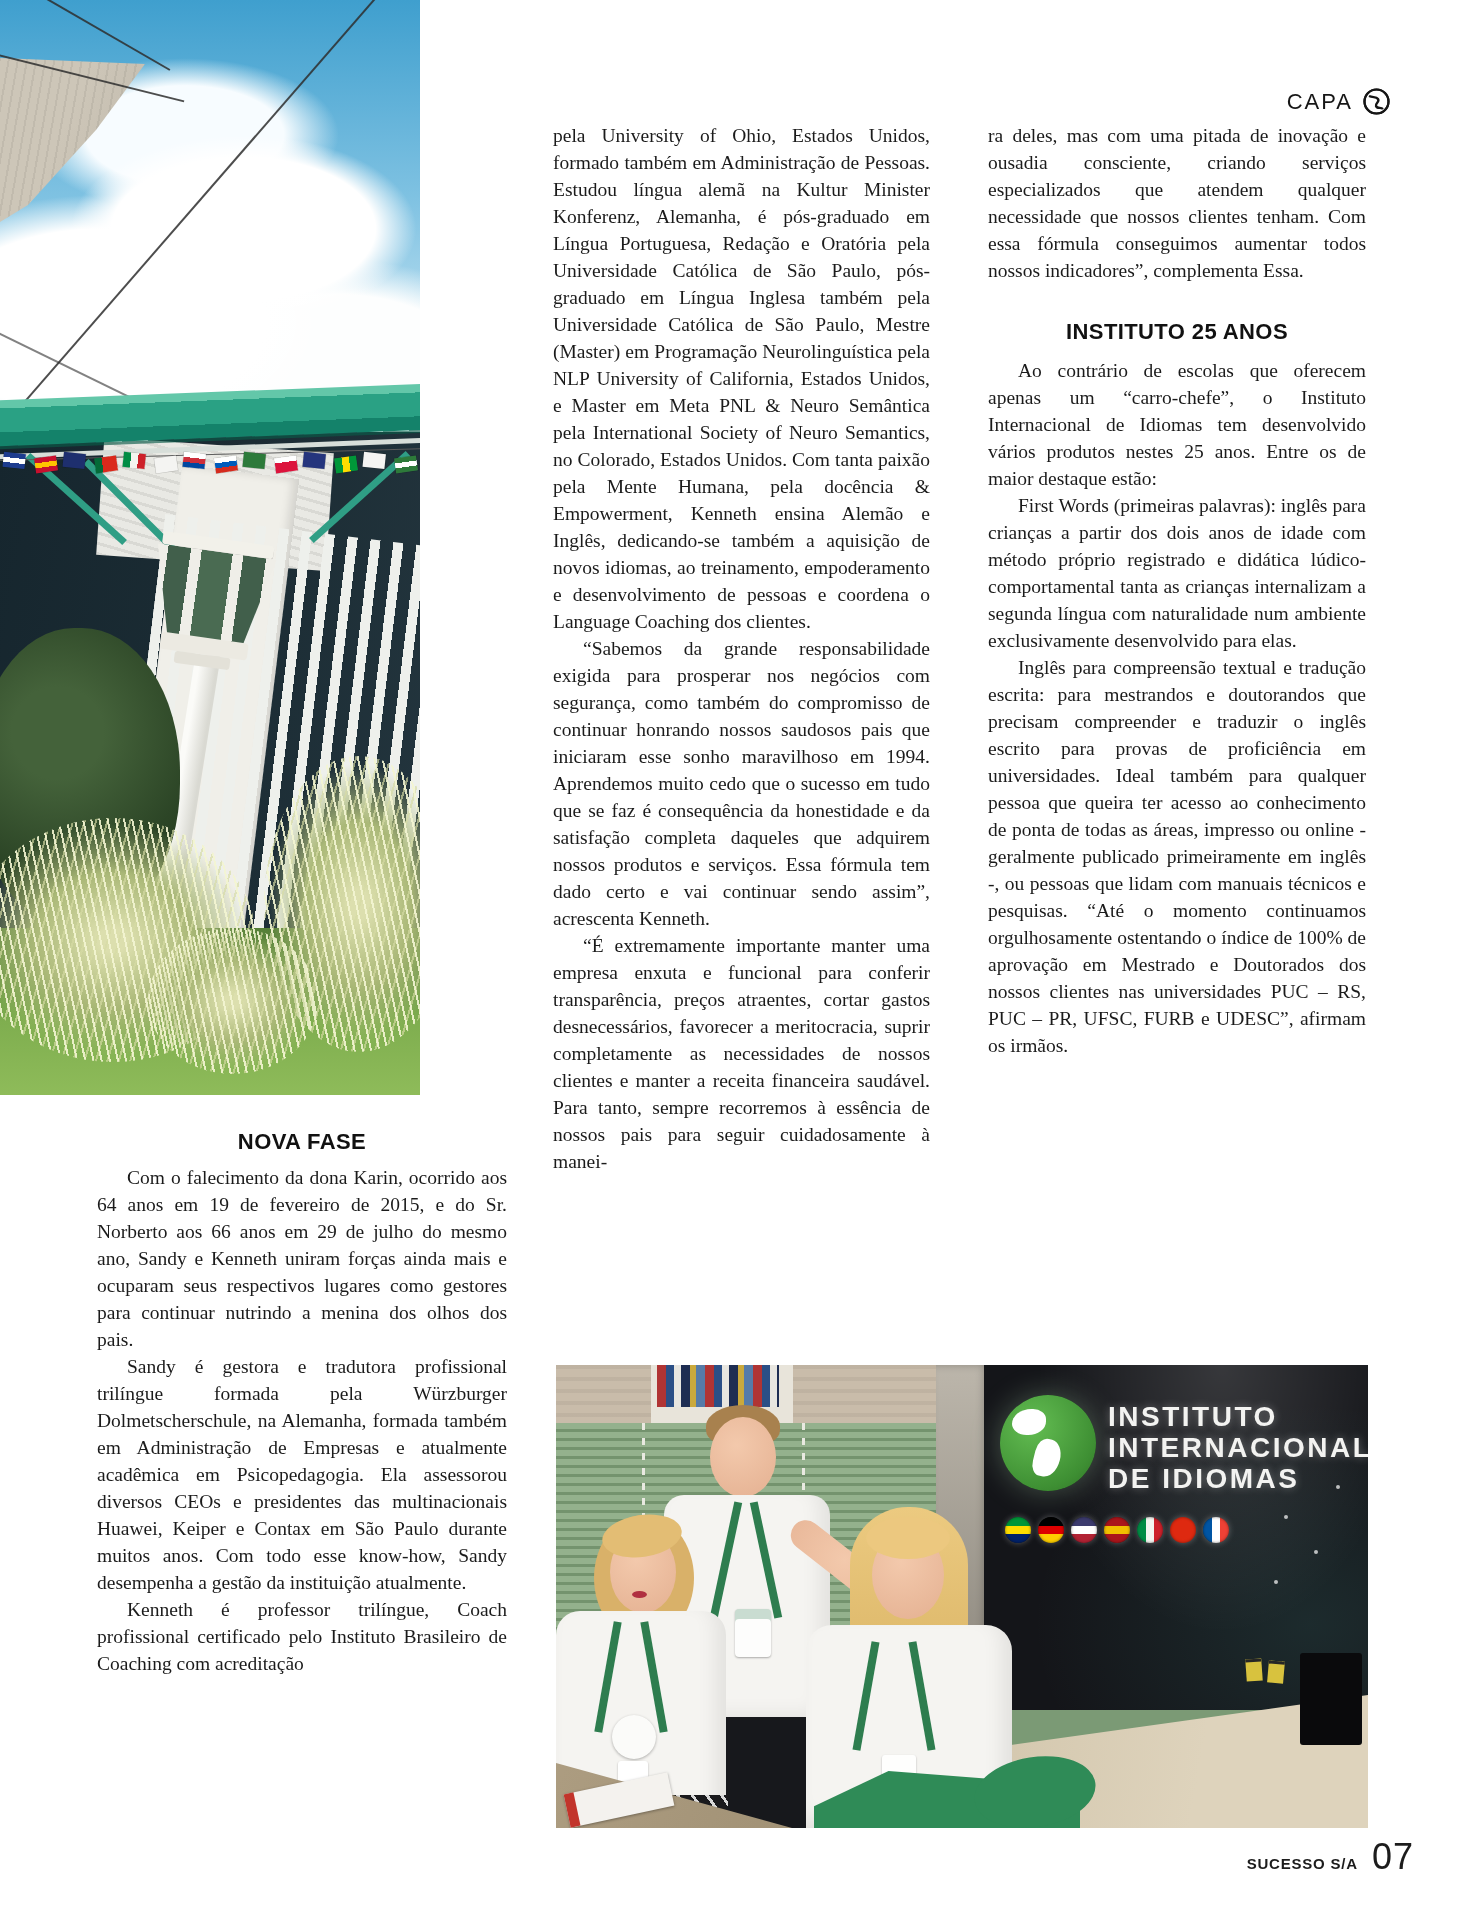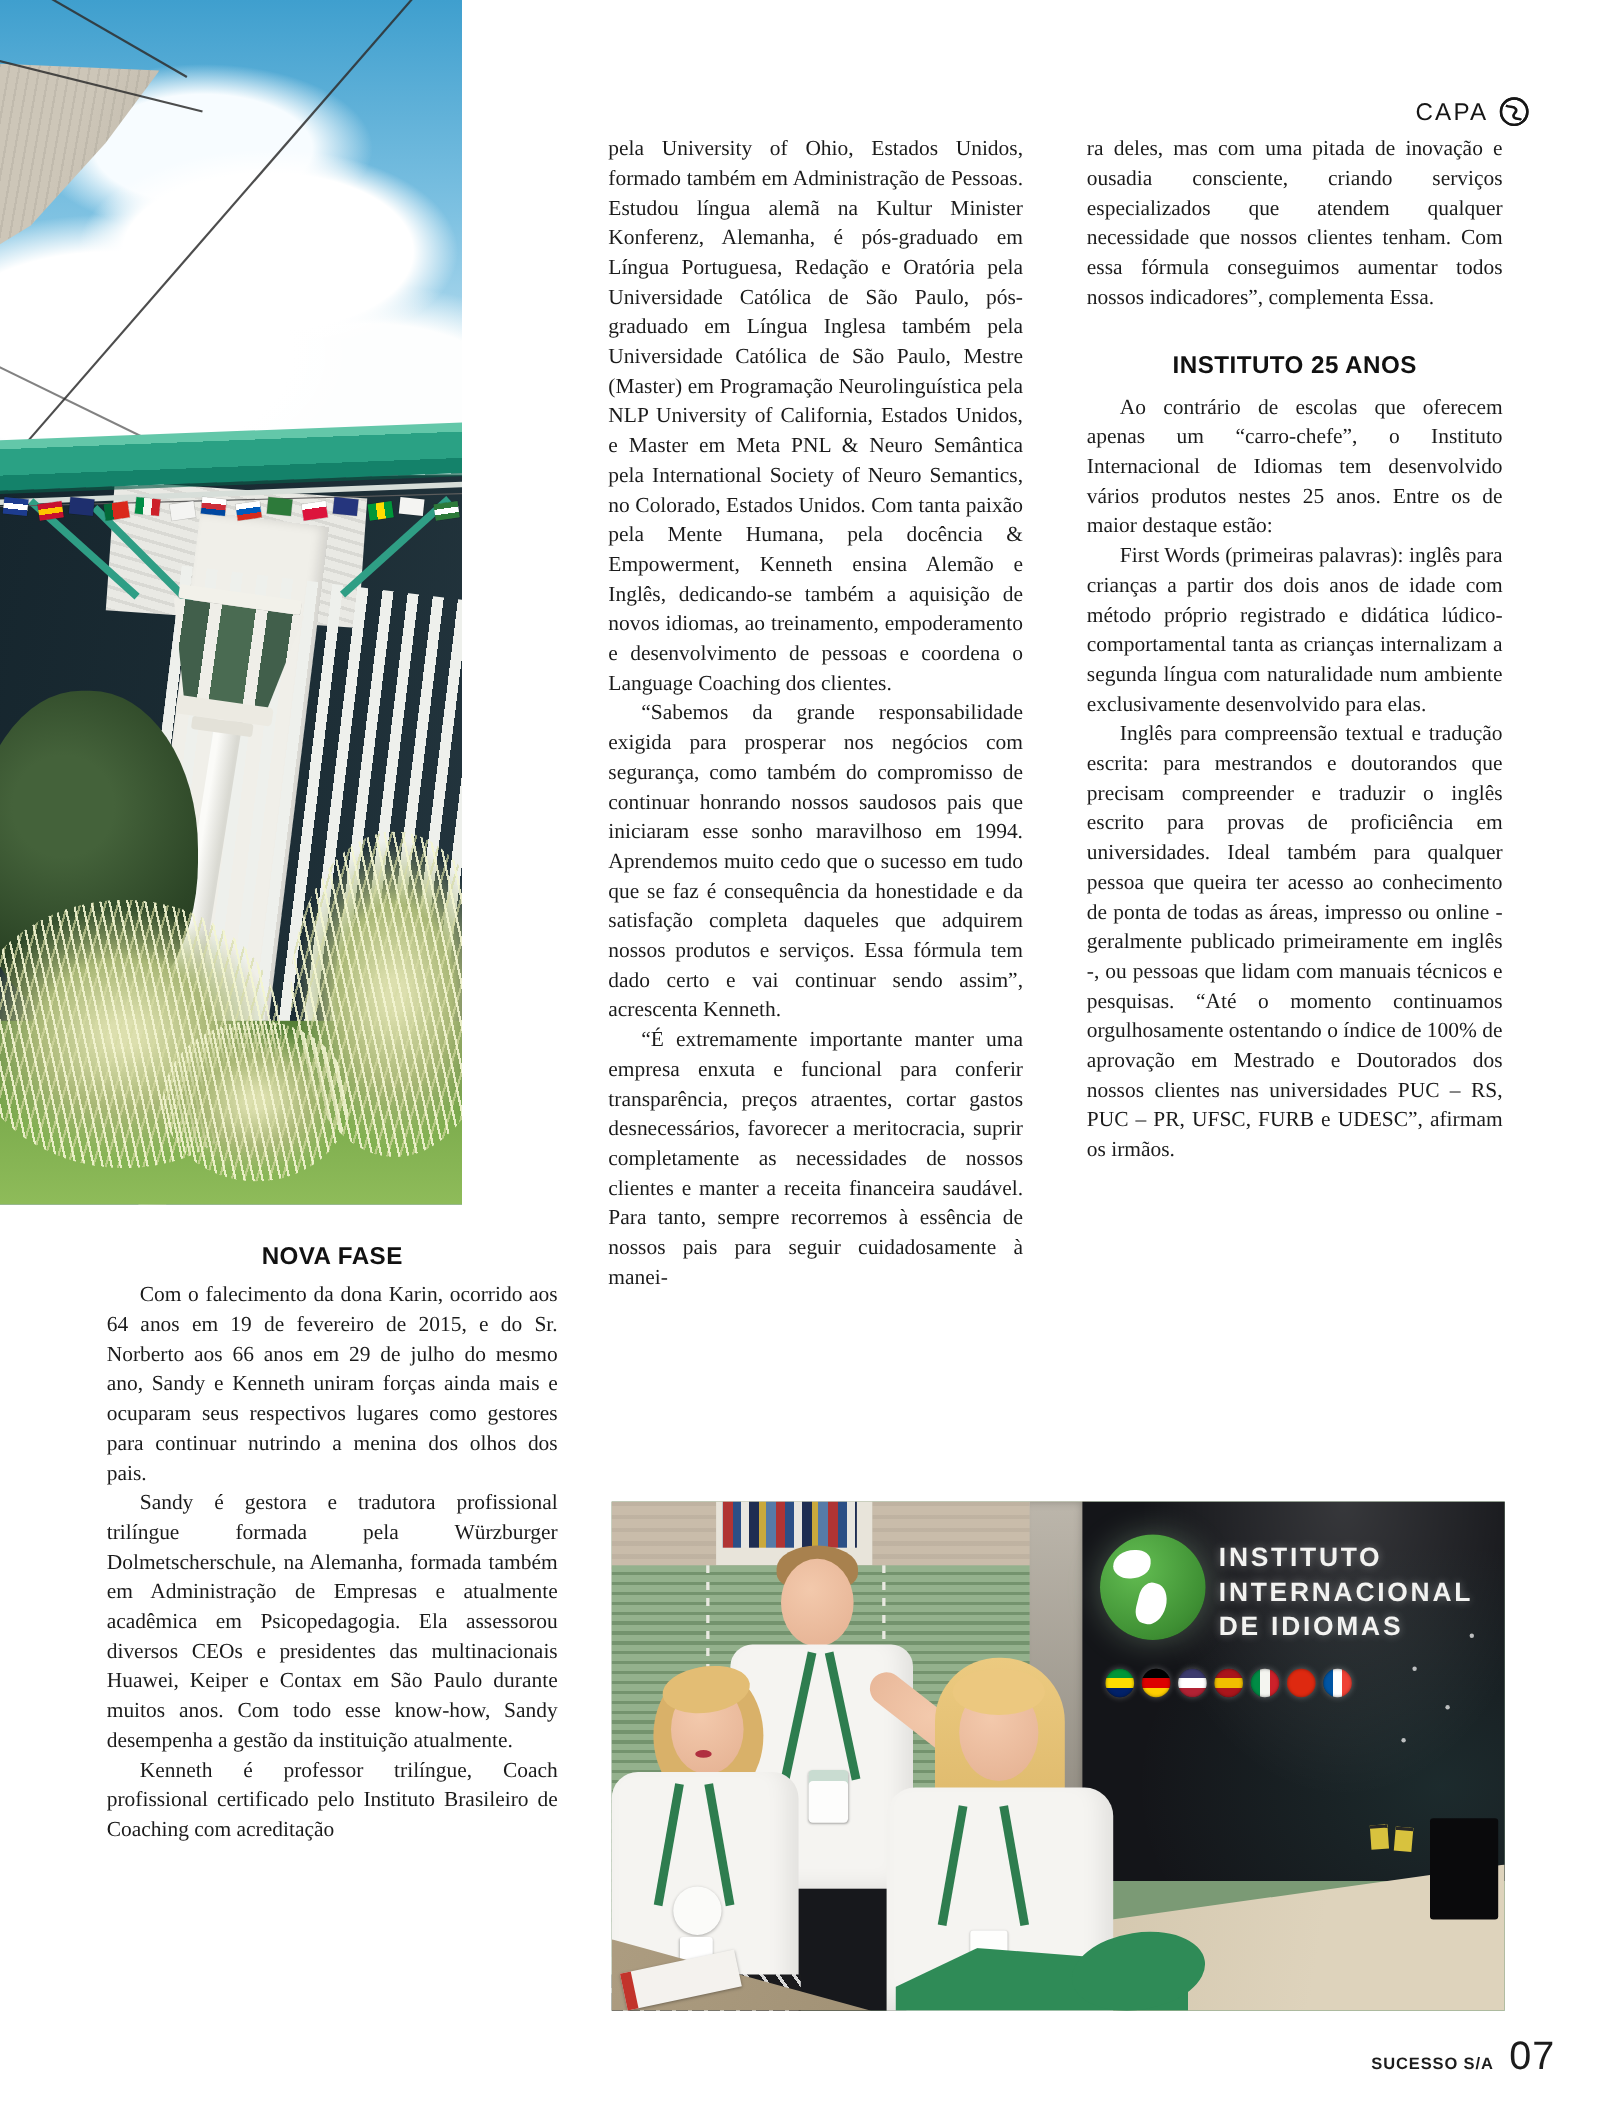--- a/index.html
+++ b/index.html
@@ -18,21 +18,21 @@
   .col-right{left:988px;top:122px;width:378px;}
   .col-heading{font-family:"Liberation Sans",sans-serif;font-weight:700;font-size:22px;
                letter-spacing:.4px;text-align:center;margin:34px 0 12px 0;color:#111;}
   .col > .col-heading:first-child{margin-top:0;margin-bottom:9px;}
   .body-para{margin:0;}
   .body-para.indent{text-indent:30px;}
   .it{}
 
   
   .footer{position:absolute;top:1836px;right:46px;display:flex;align-items:baseline;gap:14px;
-          font-family:"Liberation Sans",sans-serif;color:#1c1c1c;margin-top:12px;}
+          font-family:"Liberation Sans",sans-serif;color:#1c1c1c;}
   .footer .mag{font-weight:700;font-size:15px;letter-spacing:.8px;}
   .footer .pnum{font-size:36px;font-weight:400;letter-spacing:1px;}
 
   
   .photo-left{position:absolute;left:0;top:0;width:420px;height:1095px;overflow:hidden;background:#9cc9e2;}
   .sky{position:absolute;inset:0;height:520px;
     background:
       radial-gradient(ellipse 240px 130px at 58% 44%, #ffffff 55%, rgba(255,255,255,0) 72%),
       radial-gradient(ellipse 300px 170px at 24% 62%, #ffffff 55%, rgba(255,255,255,0) 75%),
       radial-gradient(ellipse 280px 160px at 80% 72%, #fdfefe 50%, rgba(255,255,255,0) 72%),
@@ -113,21 +113,21 @@
                radial-gradient(ellipse at 85% 75%, rgba(90,200,190,.12), rgba(0,0,0,0) 60%);}
   .sparkle{position:absolute;width:4px;height:4px;border-radius:50%;background:#fff;opacity:.7;}
   .tp-globe{position:absolute;left:444px;top:30px;width:96px;height:96px;border-radius:50%;
     background:radial-gradient(circle at 35% 32%,#63bd52,#3e8f33 70%,#2f7026);
     box-shadow:0 0 30px rgba(210,255,210,.28);}
   .tp-globe::before{content:"";position:absolute;left:12px;top:14px;width:34px;height:26px;background:#fff;
     border-radius:60% 40% 55% 45%;}
   .tp-globe::after{content:"";position:absolute;left:34px;top:44px;width:26px;height:38px;background:#fff;
     border-radius:45% 55% 60% 40%;transform:rotate(14deg);}
   .tp-sign{position:absolute;left:552px;top:36px;width:250px;
-    font-family:"Liberation Sans",sans-serif;font-weight:700;font-size:24px;line-height:31px;
+    font-family:"Liberation Sans",sans-serif;font-weight:700;font-size:28px;line-height:31px;
     letter-spacing:2.5px;color:#f3f3f1;text-shadow:0 0 8px rgba(255,255,255,.35);}
   .flag-dots{position:absolute;left:449px;top:152px;display:flex;gap:7px;}
   .dot{width:26px;height:26px;border-radius:50%;
     box-shadow:0 0 6px rgba(255,255,255,.3), inset 0 0 3px rgba(0,0,0,.45);}
   .tp-desk{position:absolute;left:0;top:0;width:812px;height:463px;
     clip-path:polygon(298px 402px,812px 330px,812px 463px,298px 463px);
     background:linear-gradient(100deg,#9e9077 0%,#cfc2a8 45%,#ded3bc 80%);}
   .tp-monitor{position:absolute;left:744px;top:288px;width:62px;height:92px;background:#0a0a0c;border-radius:3px;}
   .tp-card{position:absolute;width:16px;height:22px;background:#d8c23e;
     box-shadow:inset 0 3px 0 #262626;}

